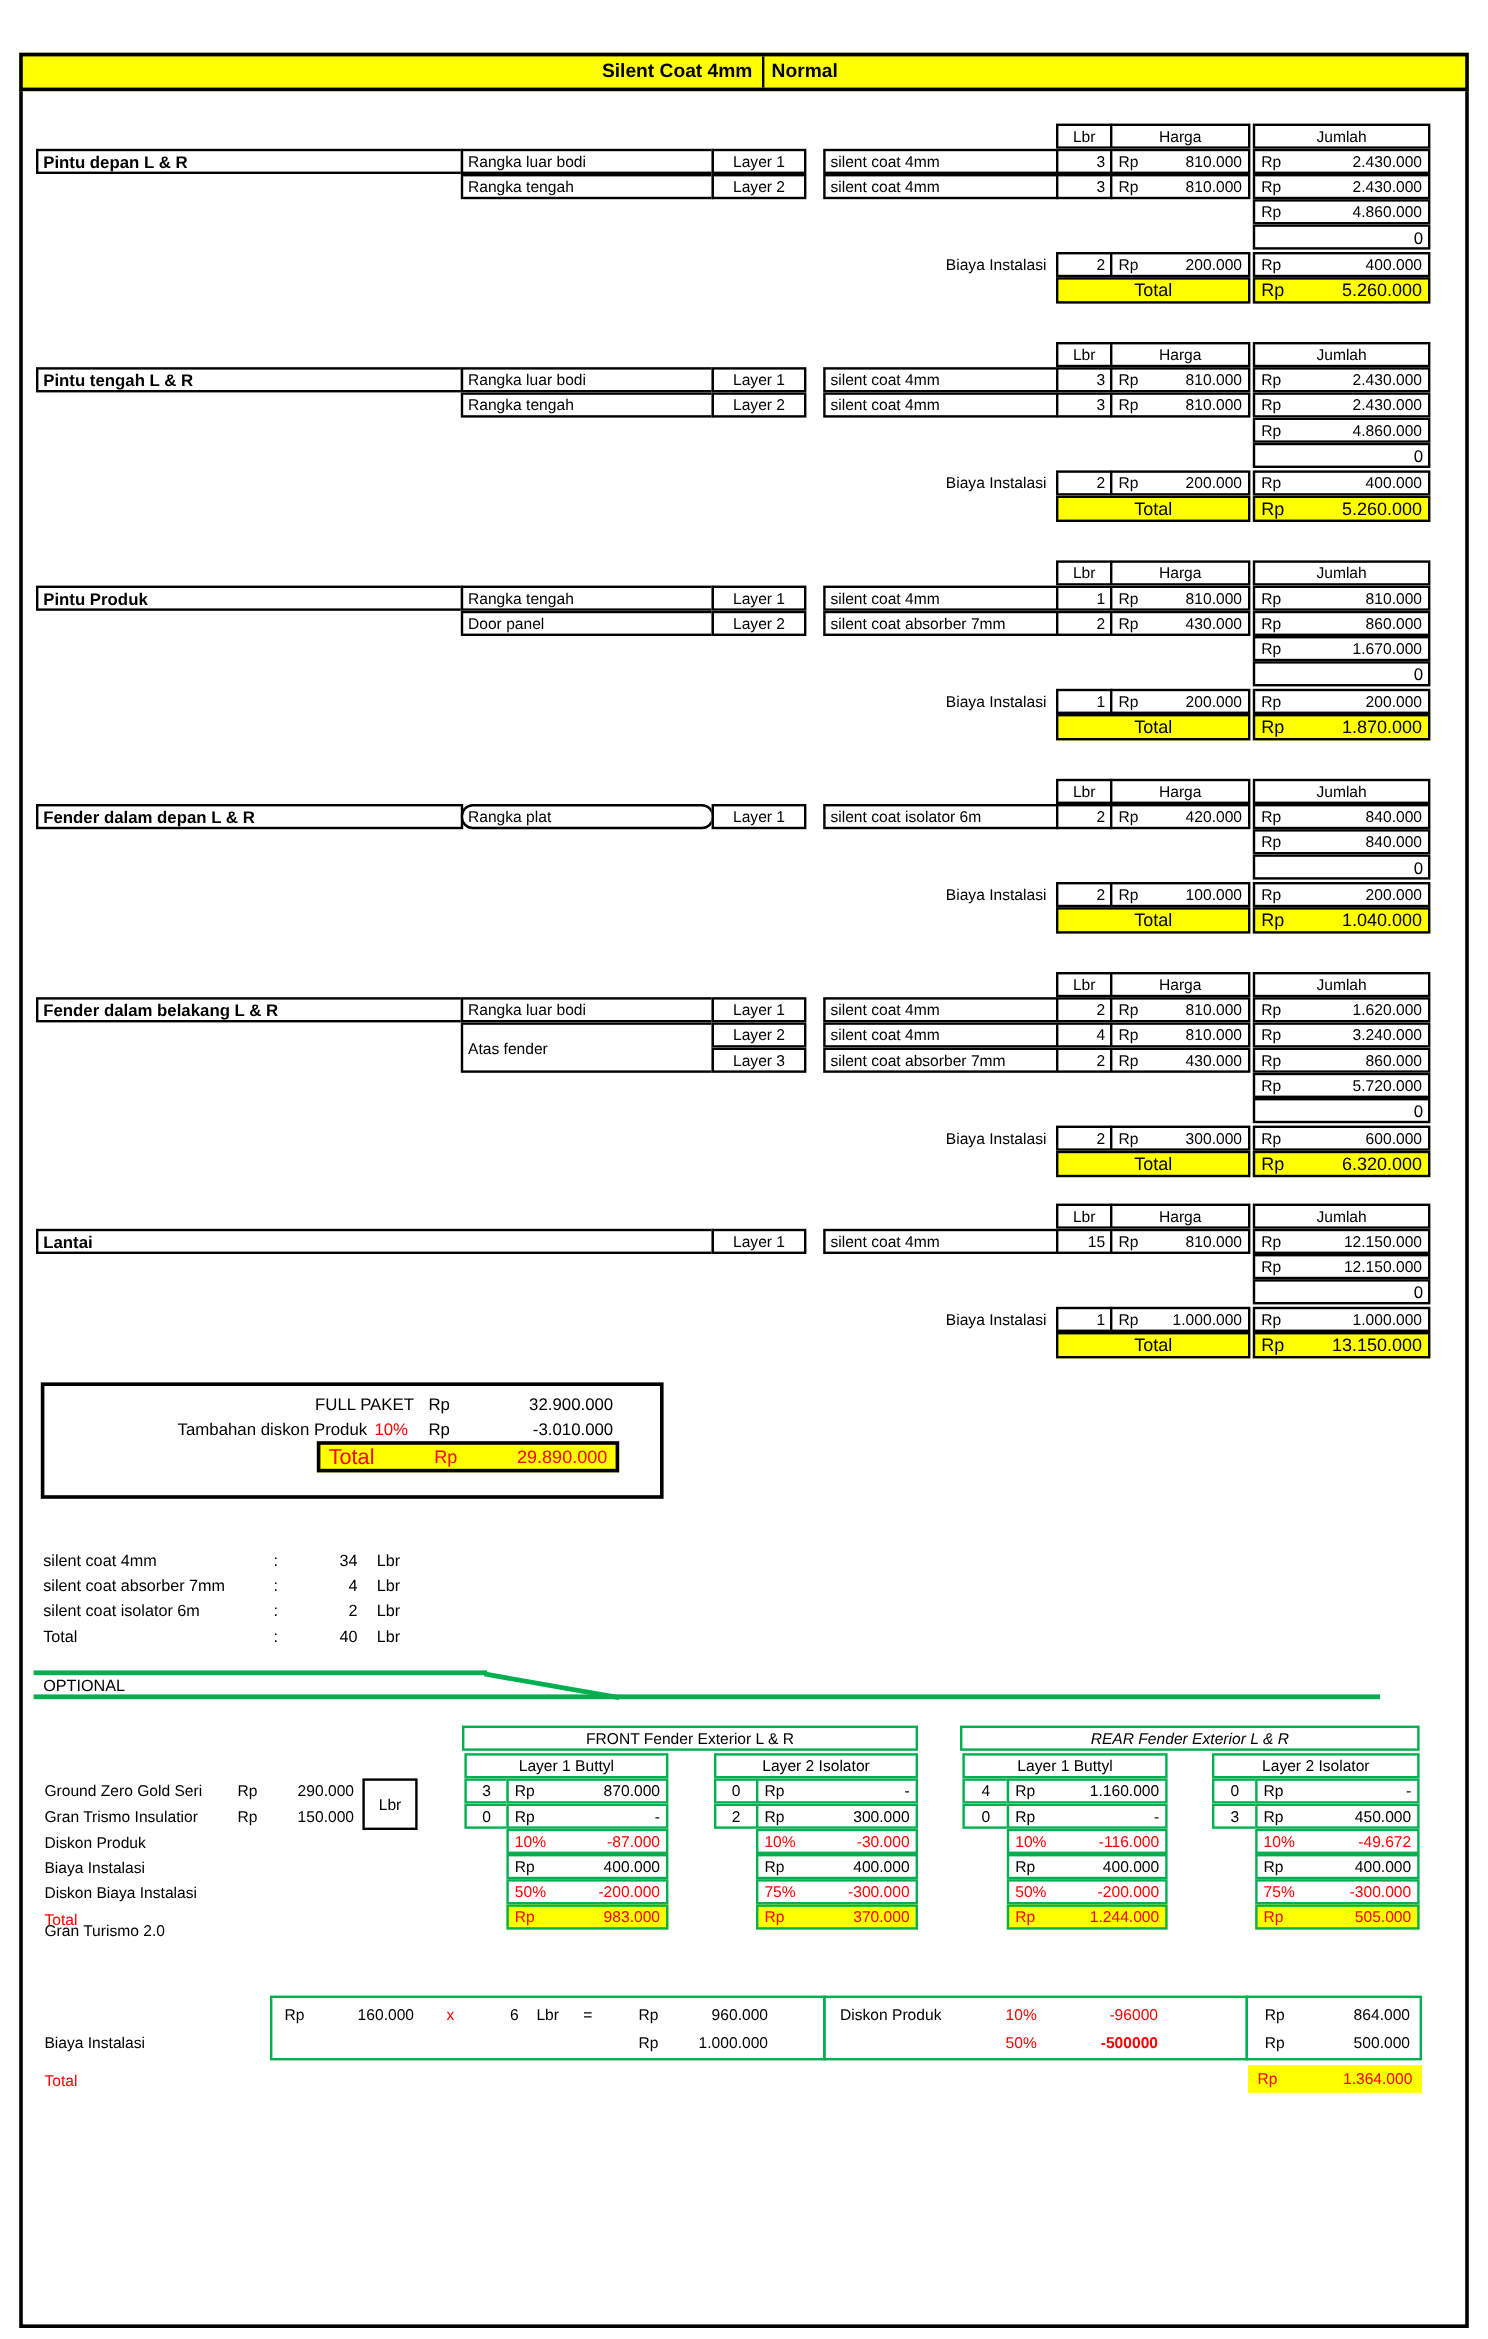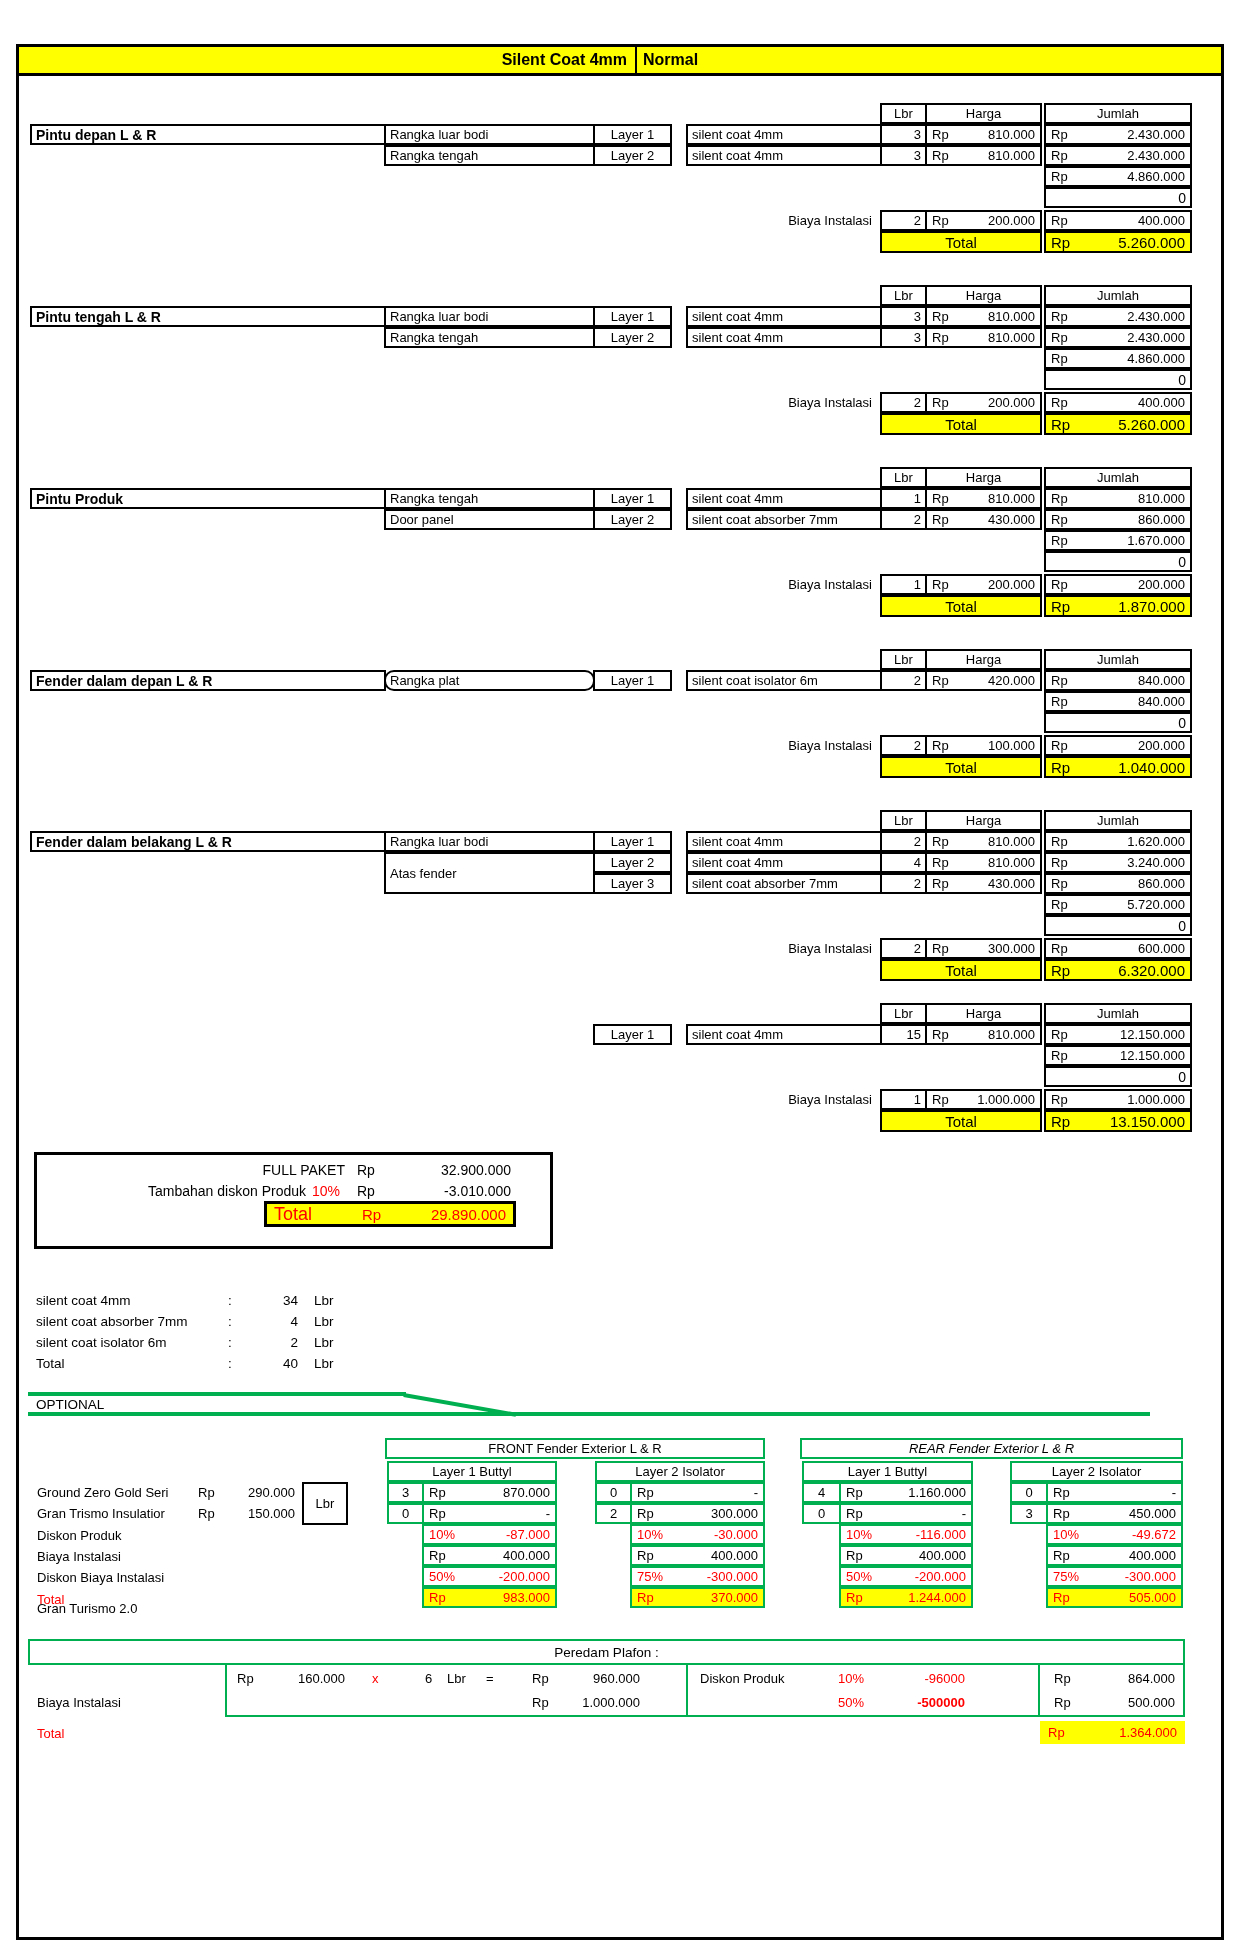--- a/index.html
+++ b/index.html
@@ -99,21 +99,20 @@
   <div class="opt-label" style="left:215px;top:1482px;width:80px;justify-content:flex-end;">290.000</div>
   <div class="opt-label" style="left:37px;top:1503px;">Gran Trismo Insulatior</div>
   <div class="opt-label" style="left:198px;top:1503px;">Rp</div>
   <div class="opt-label" style="left:215px;top:1503px;width:80px;justify-content:flex-end;">150.000</div>
   <div class="cell c" style="left:302px;top:1482px;width:46px;height:43px;">Lbr</div>
   <div class="opt-label" style="left:37px;top:1525px;">Diskon Produk</div>
   <div class="opt-label" style="left:37px;top:1546px;">Biaya Instalasi</div>
   <div class="opt-label" style="left:37px;top:1567px;text-align:right;">Diskon Biaya Instalasi</div>
   <div class="opt-label red" style="left:37px;top:1589px;">Total</div>
 
-  <div class="cell gb c" style="left:28px;top:1639px;width:1157px;height:26px;font-size:13.5px;">Peredam Plafon :</div>
   <div class="cell gb nb" style="left:225px;top:1663px;width:463px;height:54px;border:2px solid #00B050;background:transparent;"></div>
   <div class="cell gb nb" style="left:686px;top:1663px;width:354px;height:54px;border:2px solid #00B050;background:transparent;"></div>
   <div class="cell gb nb" style="left:1038px;top:1663px;width:147px;height:54px;border:2px solid #00B050;background:transparent;"></div>
 
   <div class="pl-txt" style="left:37px;top:1584px;margin-top:12px;">Gran Turismo 2.0</div>
   <div class="pl-txt" style="left:237px;top:1666px;">Rp</div>
   <div class="pl-txt" style="left:255px;top:1666px;width:90px;justify-content:flex-end;">160.000</div>
   <div class="pl-txt red" style="left:372px;top:1666px;">x</div>
   <div class="pl-txt" style="left:425px;top:1666px;">6</div>
   <div class="pl-txt" style="left:447px;top:1666px;">Lbr</div>
@@ -375,20 +374,21 @@
       <span>600.000</span>
     </div>
     <div class="cell y c f15" style="left: 880px; top: 959px; width: 162px; height: 22px;">Total</div>
     <div class="cell y f15 money" style="left: 1044px; top: 959px; width: 148px; height: 22px;">
       <span>Rp</span>
       <span>6.320.000</span>
     </div>
     <div class="cell c" style="left: 880px; top: 1003px; width: 47px; height: 21px;">Lbr</div>
     <div class="cell c" style="left: 925px; top: 1003px; width: 117px; height: 21px;">Harga</div>
     <div class="cell c" style="left: 1044px; top: 1003px; width: 148px; height: 21px;">Jumlah</div>
+    <div class="cell b l f14" style="left: 30px; top: 1024px; width: 565px; height: 21px;">Lantai</div>
     <div class="cell c" style="left: 593px; top: 1024px; width: 79px; height: 21px;">Layer 1</div>
     <div class="cell l" style="left: 686px; top: 1024px; width: 196px; height: 21px;">silent coat 4mm</div>
     <div class="cell r" style="left: 880px; top: 1024px; width: 47px; height: 21px;">15</div>
     <div class="cell  money" style="left: 925px; top: 1024px; width: 117px; height: 21px;">
       <span>Rp</span>
       <span>810.000</span>
     </div>
     <div class="cell  money" style="left: 1044px; top: 1024px; width: 148px; height: 21px;">
       <span>Rp</span>
       <span>12.150.000</span>

